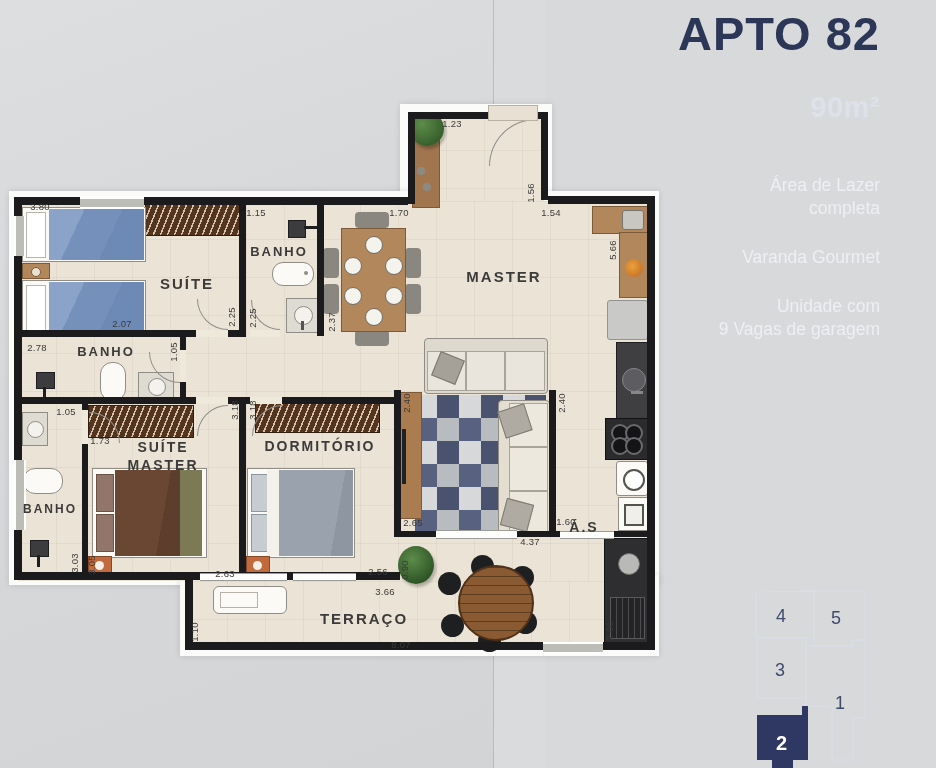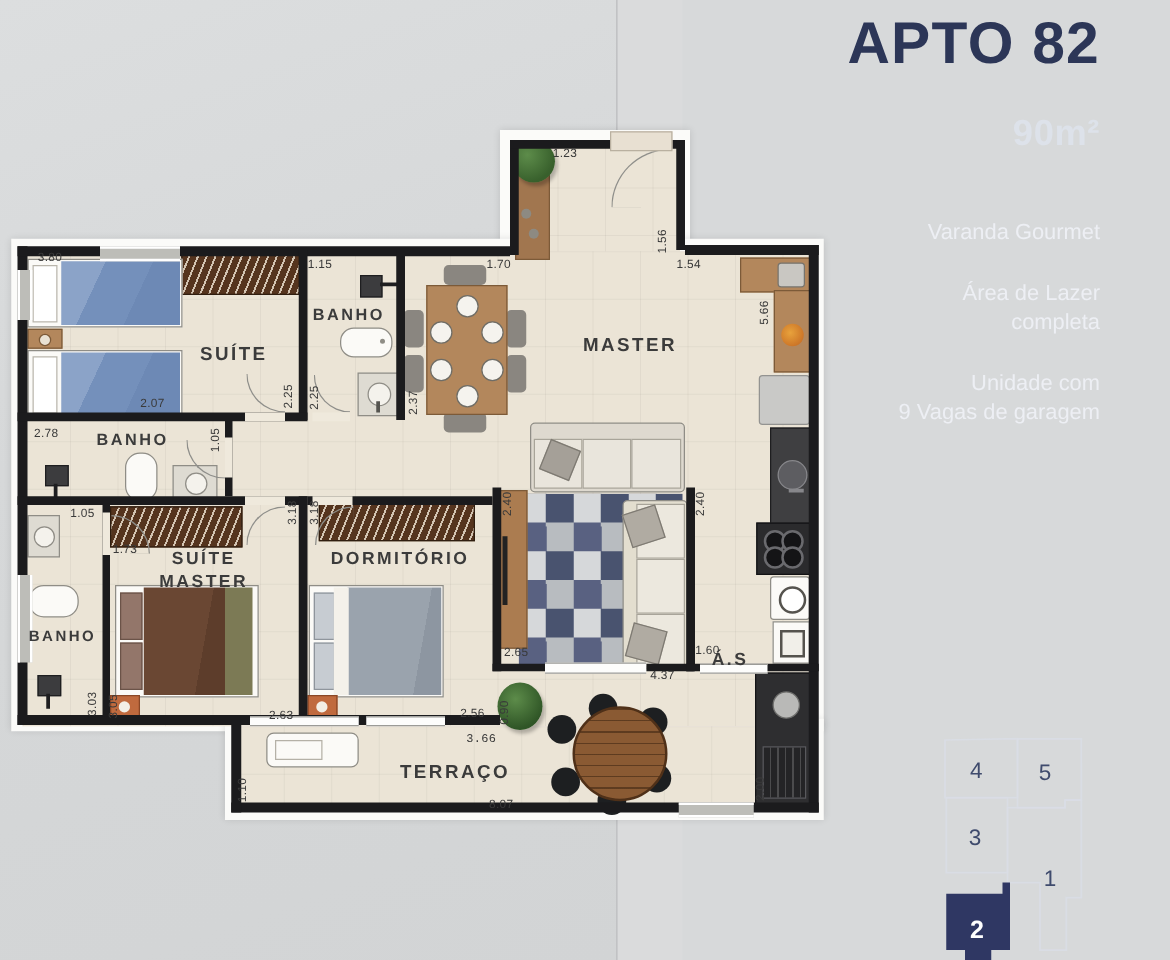--- a/index.html
+++ b/index.html
@@ -294,34 +294,34 @@
         <span class="dim vert" style="left: 406px; top: 403px;">2.40</span>
         <span class="dim vert" style="left: 561px; top: 403px;">2.40</span>
         <span class="dim vert" style="left: 74px; top: 563px;">3.03</span>
         <span class="dim vert" style="left: 91px; top: 565px;">3.05</span>
         <span class="dim" style="left: 225px; top: 573px;">2.63</span>
         <span class="dim" style="left: 378px; top: 571px;">2.56</span>
         <span class="dim" style="left: 413px; top: 522px;">2.65</span>
         <span class="dim" style="left: 566px; top: 521px;">1.60</span>
         <span class="dim" style="left: 530px; top: 541px;">4.37</span>
         <span class="dim vert" style="left: 404px; top: 570px;">0.90</span>
-        <span class="dim" style="left: 385px; top: 591px; font-family: Liberation Mono, monospace;">3.66</span>
+        <span class="dim" style="left: 385px; top: 591px;">3.66</span>
         <span class="dim" style="left: 401px; top: 644px;">8.07</span>
         <span class="dim vert" style="left: 194px; top: 632px;">1.10</span>
         <span class="dim vert" style="left: 609px; top: 631px;">2.00</span>
       </div>
   </section>
 
   <aside class="panel">
     <h1>APTO 82</h1>
     <div class="area">90m²</div>
     <div class="features" id="features">
-        <div class="feature">Varanda Gourmet</div>
         <div class="feature">Área de Lazer
 completa</div>
+        <div class="feature">Varanda Gourmet</div>
         <div class="feature">Unidade com
 9 Vagas de garagem</div>
       </div>
   </aside>
 
   <svg class="keyplan" width="196" height="190" viewBox="0 0 196 190">
     <polygon points="16,14 74,13 74,60 16,60"></polygon>
     <polygon points="74,13 125,13 125,62 112,62 112,68 74,68"></polygon>
     <polygon points="17,60 66,60 66,120 17,120"></polygon>
     <polygon points="66,68 112,68 112,62 125,62 125,140 113,140 113,182 92,182 92,128 66,128"></polygon>

